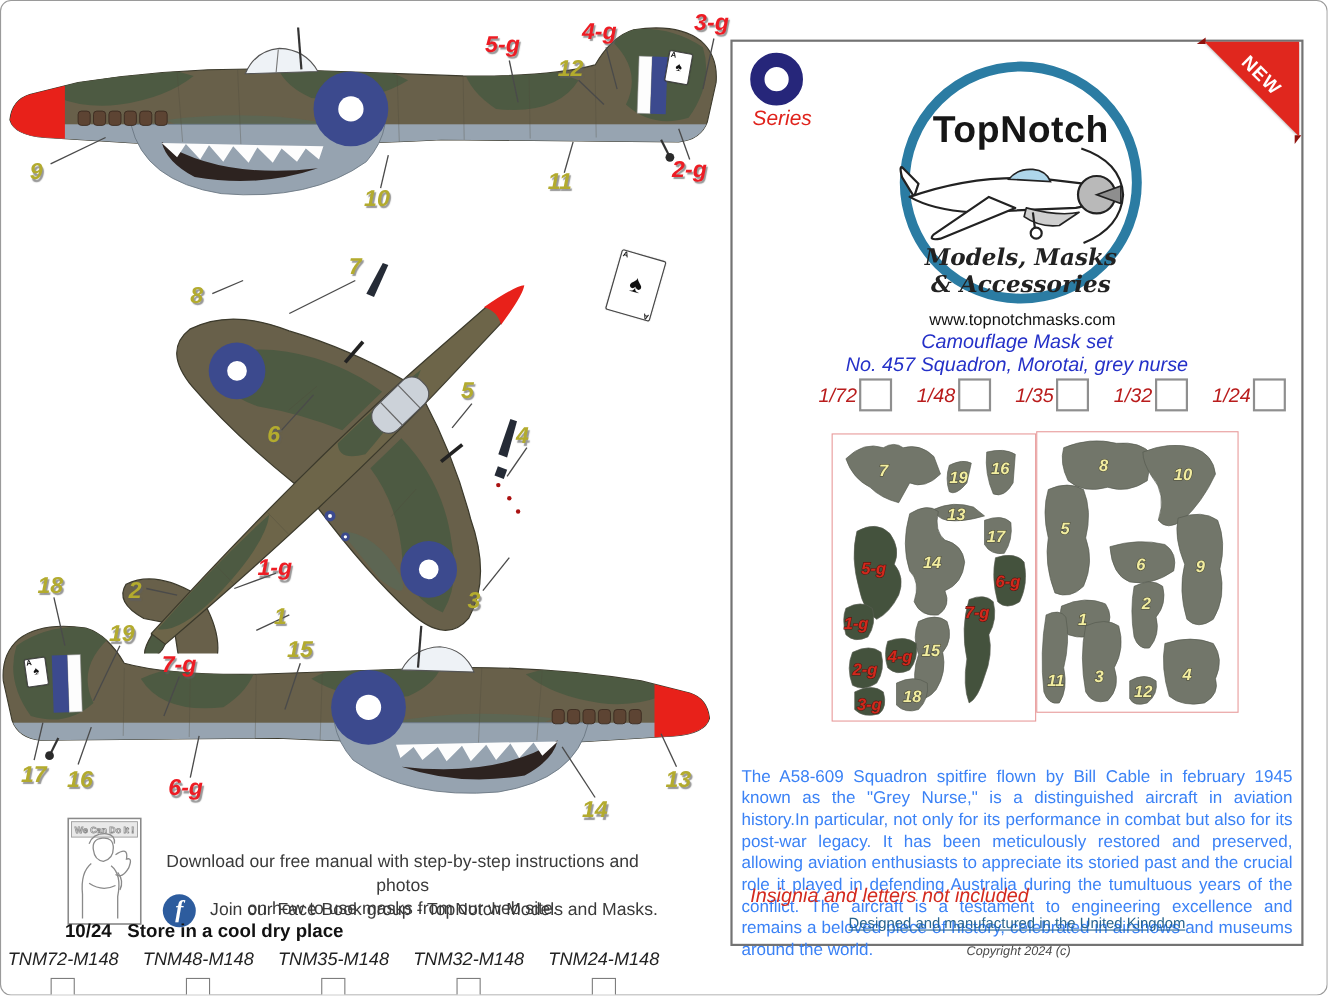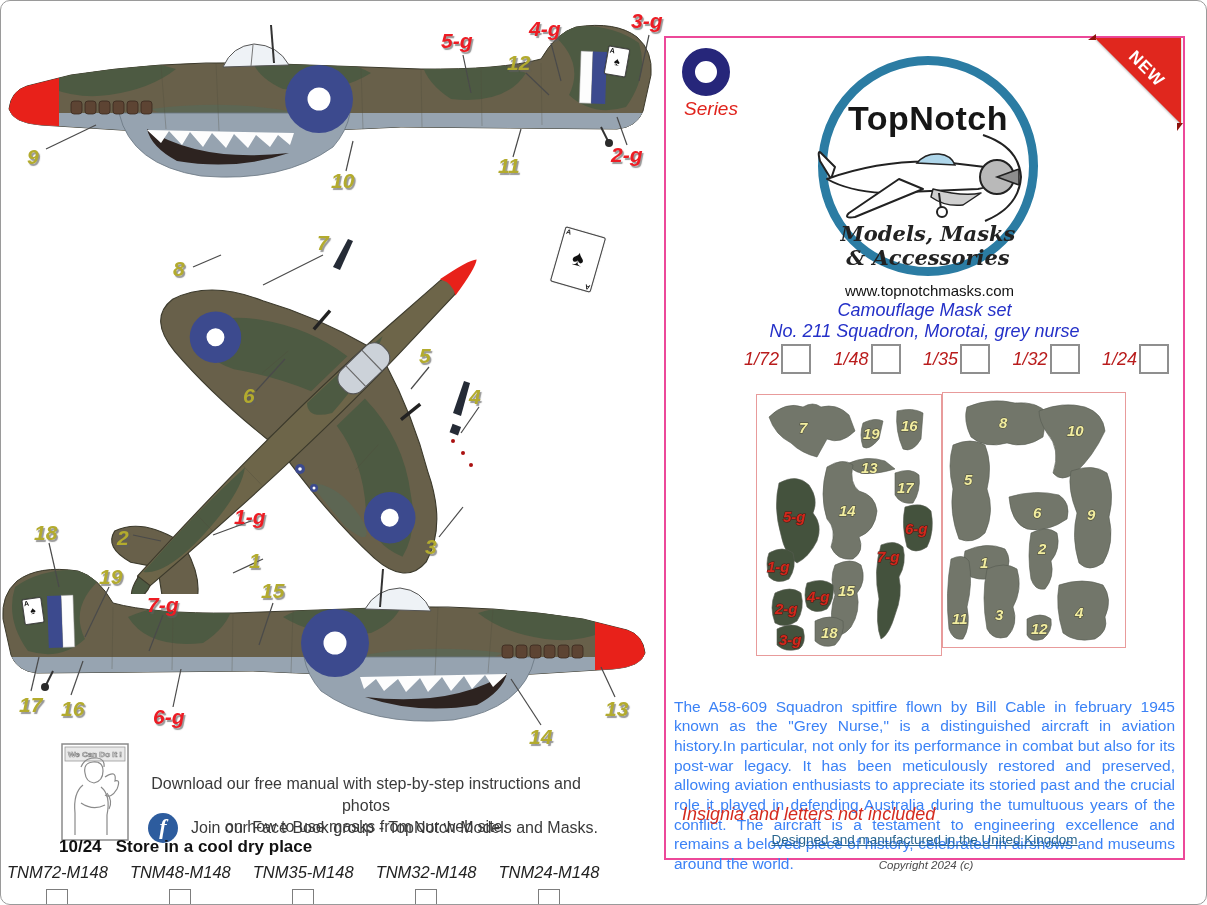--- a/index.html
+++ b/index.html
@@ -10,21 +10,21 @@
   .callout{position:absolute;font:italic bold 21px "Liberation Sans",sans-serif;white-space:nowrap;}
   .c-olive{color:#b3ab2e;text-shadow:1.5px 2px 1px rgba(95,95,95,.65);}
   .c-red{color:#ed1c24;text-shadow:1.5px 2px 1px rgba(95,95,95,.65);}
   
   .card{position:absolute;background:#fff;border:1px solid #444;border-radius:2px;
         box-shadow:0 0 1px rgba(0,0,0,.4);}
   .card .corner{position:absolute;top:0;left:1px;font:bold 7px "Liberation Sans",sans-serif;line-height:7px;color:#111;}
   .card .corner2{position:absolute;bottom:0;right:1px;font:bold 7px "Liberation Sans",sans-serif;line-height:7px;color:#111;transform:rotate(180deg);}
   .card .pip{position:absolute;left:0;right:0;top:50%;transform:translateY(-55%);text-align:center;color:#111;}
   
-  .panel{position:absolute;left:663px;top:35px;width:517px;height:820px;border:2px solid #ec4899;background:#fff;}
+  .panel{position:absolute;left:663px;top:35px;width:517px;height:820px;border:2px solid #737373;background:#fff;}
   .oring{position:absolute;left:16px;top:10px;width:22px;height:22px;border:13px solid #26267a;border-radius:50%;}
   .series{position:absolute;left:4px;top:60px;width:82px;text-align:center;
           font:italic 19px "Liberation Sans",sans-serif;color:#e0231c;}
   .logo-circle{position:absolute;left:152px;top:18px;width:202px;height:202px;border:9px solid #2b7ca3;border-radius:50%;background:#fff;text-decoration:underline;}
   .brand{position:absolute;left:0;right:0;top:34px;text-align:center;font:bold 34px "Liberation Sans",sans-serif;color:#161616;letter-spacing:.5px;}
   .tagline{position:absolute;left:0;right:0;text-align:center;
            font:italic bold 21px "DejaVu Serif",serif;color:#222;}
   .website{position:absolute;left:0;right:0;top:244px;text-align:center;font:15px "Liberation Sans",sans-serif;color:#111;margin-left:10px;}
   .blue-line{position:absolute;left:0;right:0;text-align:center;font:italic 18px "Liberation Sans",sans-serif;color:#2430c8;}
   .scales{position:absolute;left:78px;right:14px;top:306px;display:flex;justify-content:space-between;align-items:center;}
@@ -305,21 +305,21 @@
         <path d="M170,8 Q206,20 208,50 Q206,80 172,94" fill="none" stroke="#222" stroke-width="2"></path>
         <line x1="126" y1="66" x2="128" y2="82" stroke="#222" stroke-width="2"></line>
         <circle cx="129" cy="85" r="5" fill="#fff" stroke="#222" stroke-width="2"></circle>
       </svg>
       <div class="tagline" style="top:180px">&amp; Accessories</div>
       <div class="tagline" style="top:156px">Models, Masks</div>
     </div>
 
     <div class="website">www.topnotchmasks.com</div>
     <div class="blue-line" style="top:262px">Camouflage Mask set</div>
-    <div class="blue-line" style="top:283px">No. 211 Squadron, Morotai, grey nurse</div>
+    <div class="blue-line" style="top:283px">No. 457 Squadron, Morotai, grey nurse</div>
 
     <div class="scales">
       <div class="scale-item">
         <span>1/72</span>
         <span class="cb"></span>
       </div>
       <div class="scale-item">
         <span>1/48</span>
         <span class="cb"></span>
       </div>

